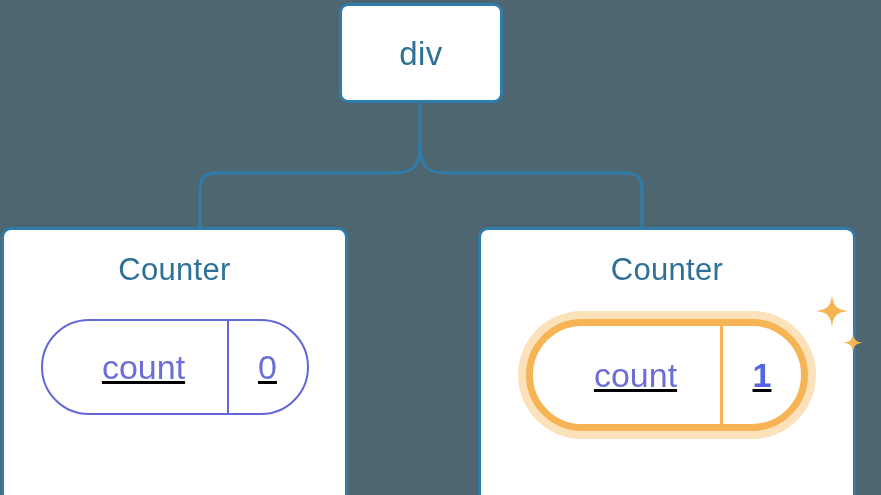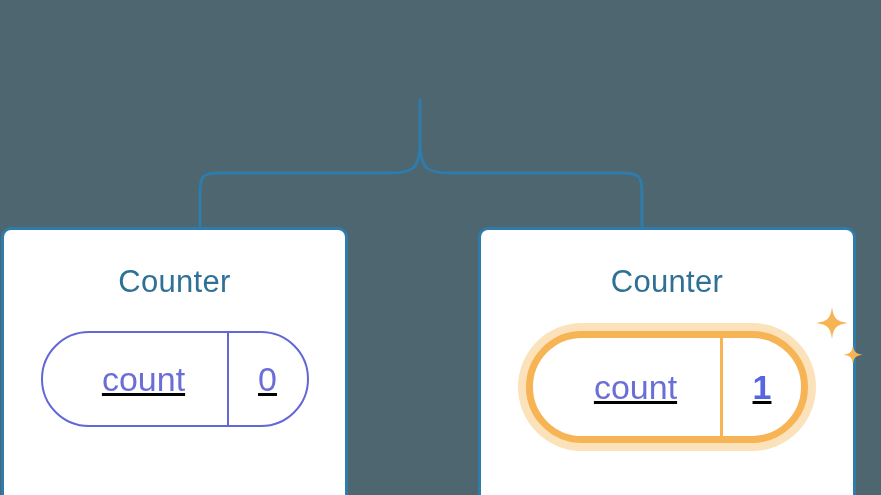--- a/index.html
+++ b/index.html
@@ -80,21 +80,21 @@
     border-bottom-right-radius: 0;
   }
 
   .card-inner {
     position: relative;
     width: 100%;
     height: 100%;
     display: flex;
     flex-direction: column;
     align-items: center;
-    padding-top: 36px;
+    padding-top: 24px;
     box-sizing: border-box;
   }
 
   .counter-title {
     font-size: 31px;
     color: #2e7096;
     line-height: 1;
     letter-spacing: 0.3px;
     margin-bottom: 34px;
   }
@@ -187,20 +187,23 @@
 
   <svg id="connectors" viewBox="0 0 881 495" width="881" height="495" fill="none">
 
     <path d="M 420 100 L 420 142" stroke="#2f7cab" stroke-width="3" stroke-linecap="round"></path>
 
     <path d="M 420 142 C 420 170, 412 173, 390 173 L 218 173 C 202 173, 200 177, 200 194 L 200 227" stroke="#2f7cab" stroke-width="3" stroke-linecap="round"></path>
 
     <path d="M 420 142 C 420 170, 428 173, 450 173 L 624 173 C 640 173, 642 177, 642 194 L 642 227" stroke="#2f7cab" stroke-width="3" stroke-linecap="round"></path>
   </svg>
 
+  <div id="root-node" class="node-card">
+    <span class="root-label">div</span>
+  </div>
 
   <div id="counter-card-left" class="node-card">
     <div class="card-inner">
       <span class="counter-title">Counter</span>
 
       <div class="pill-wrap">
         <div class="state-pill plain">
           <span class="pill-key">count</span>
           <span class="pill-divider"></span>
           <span class="pill-val">0</span>

